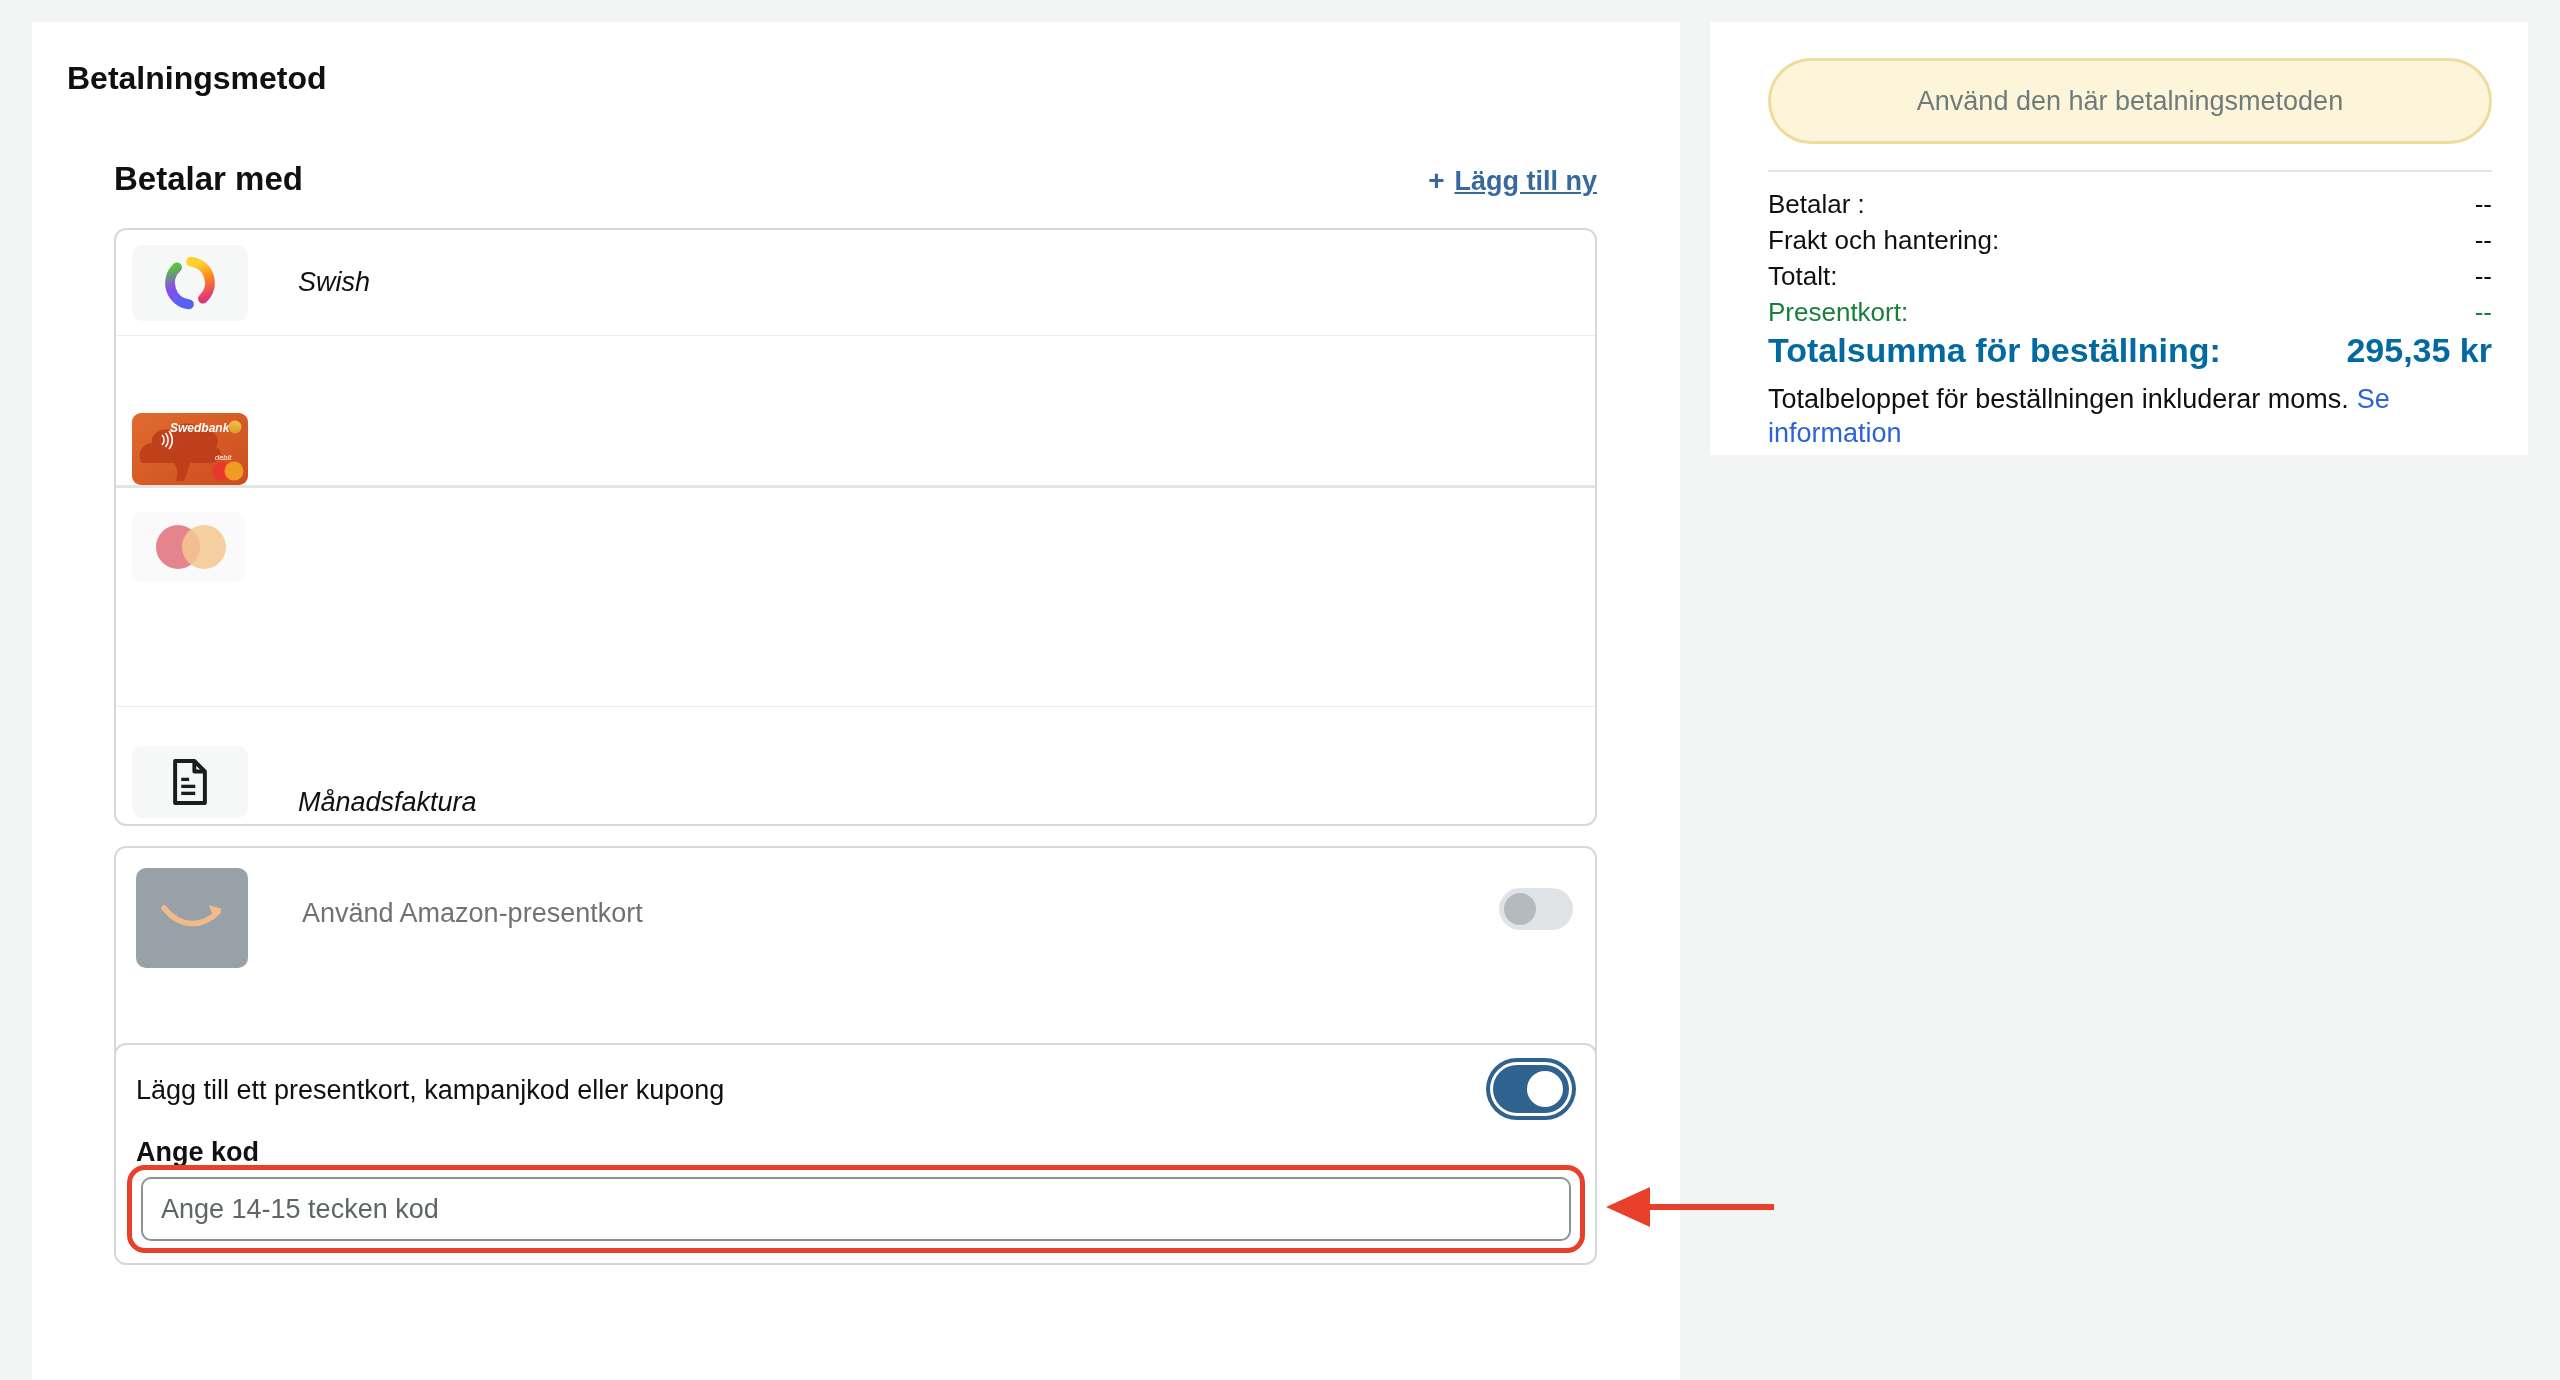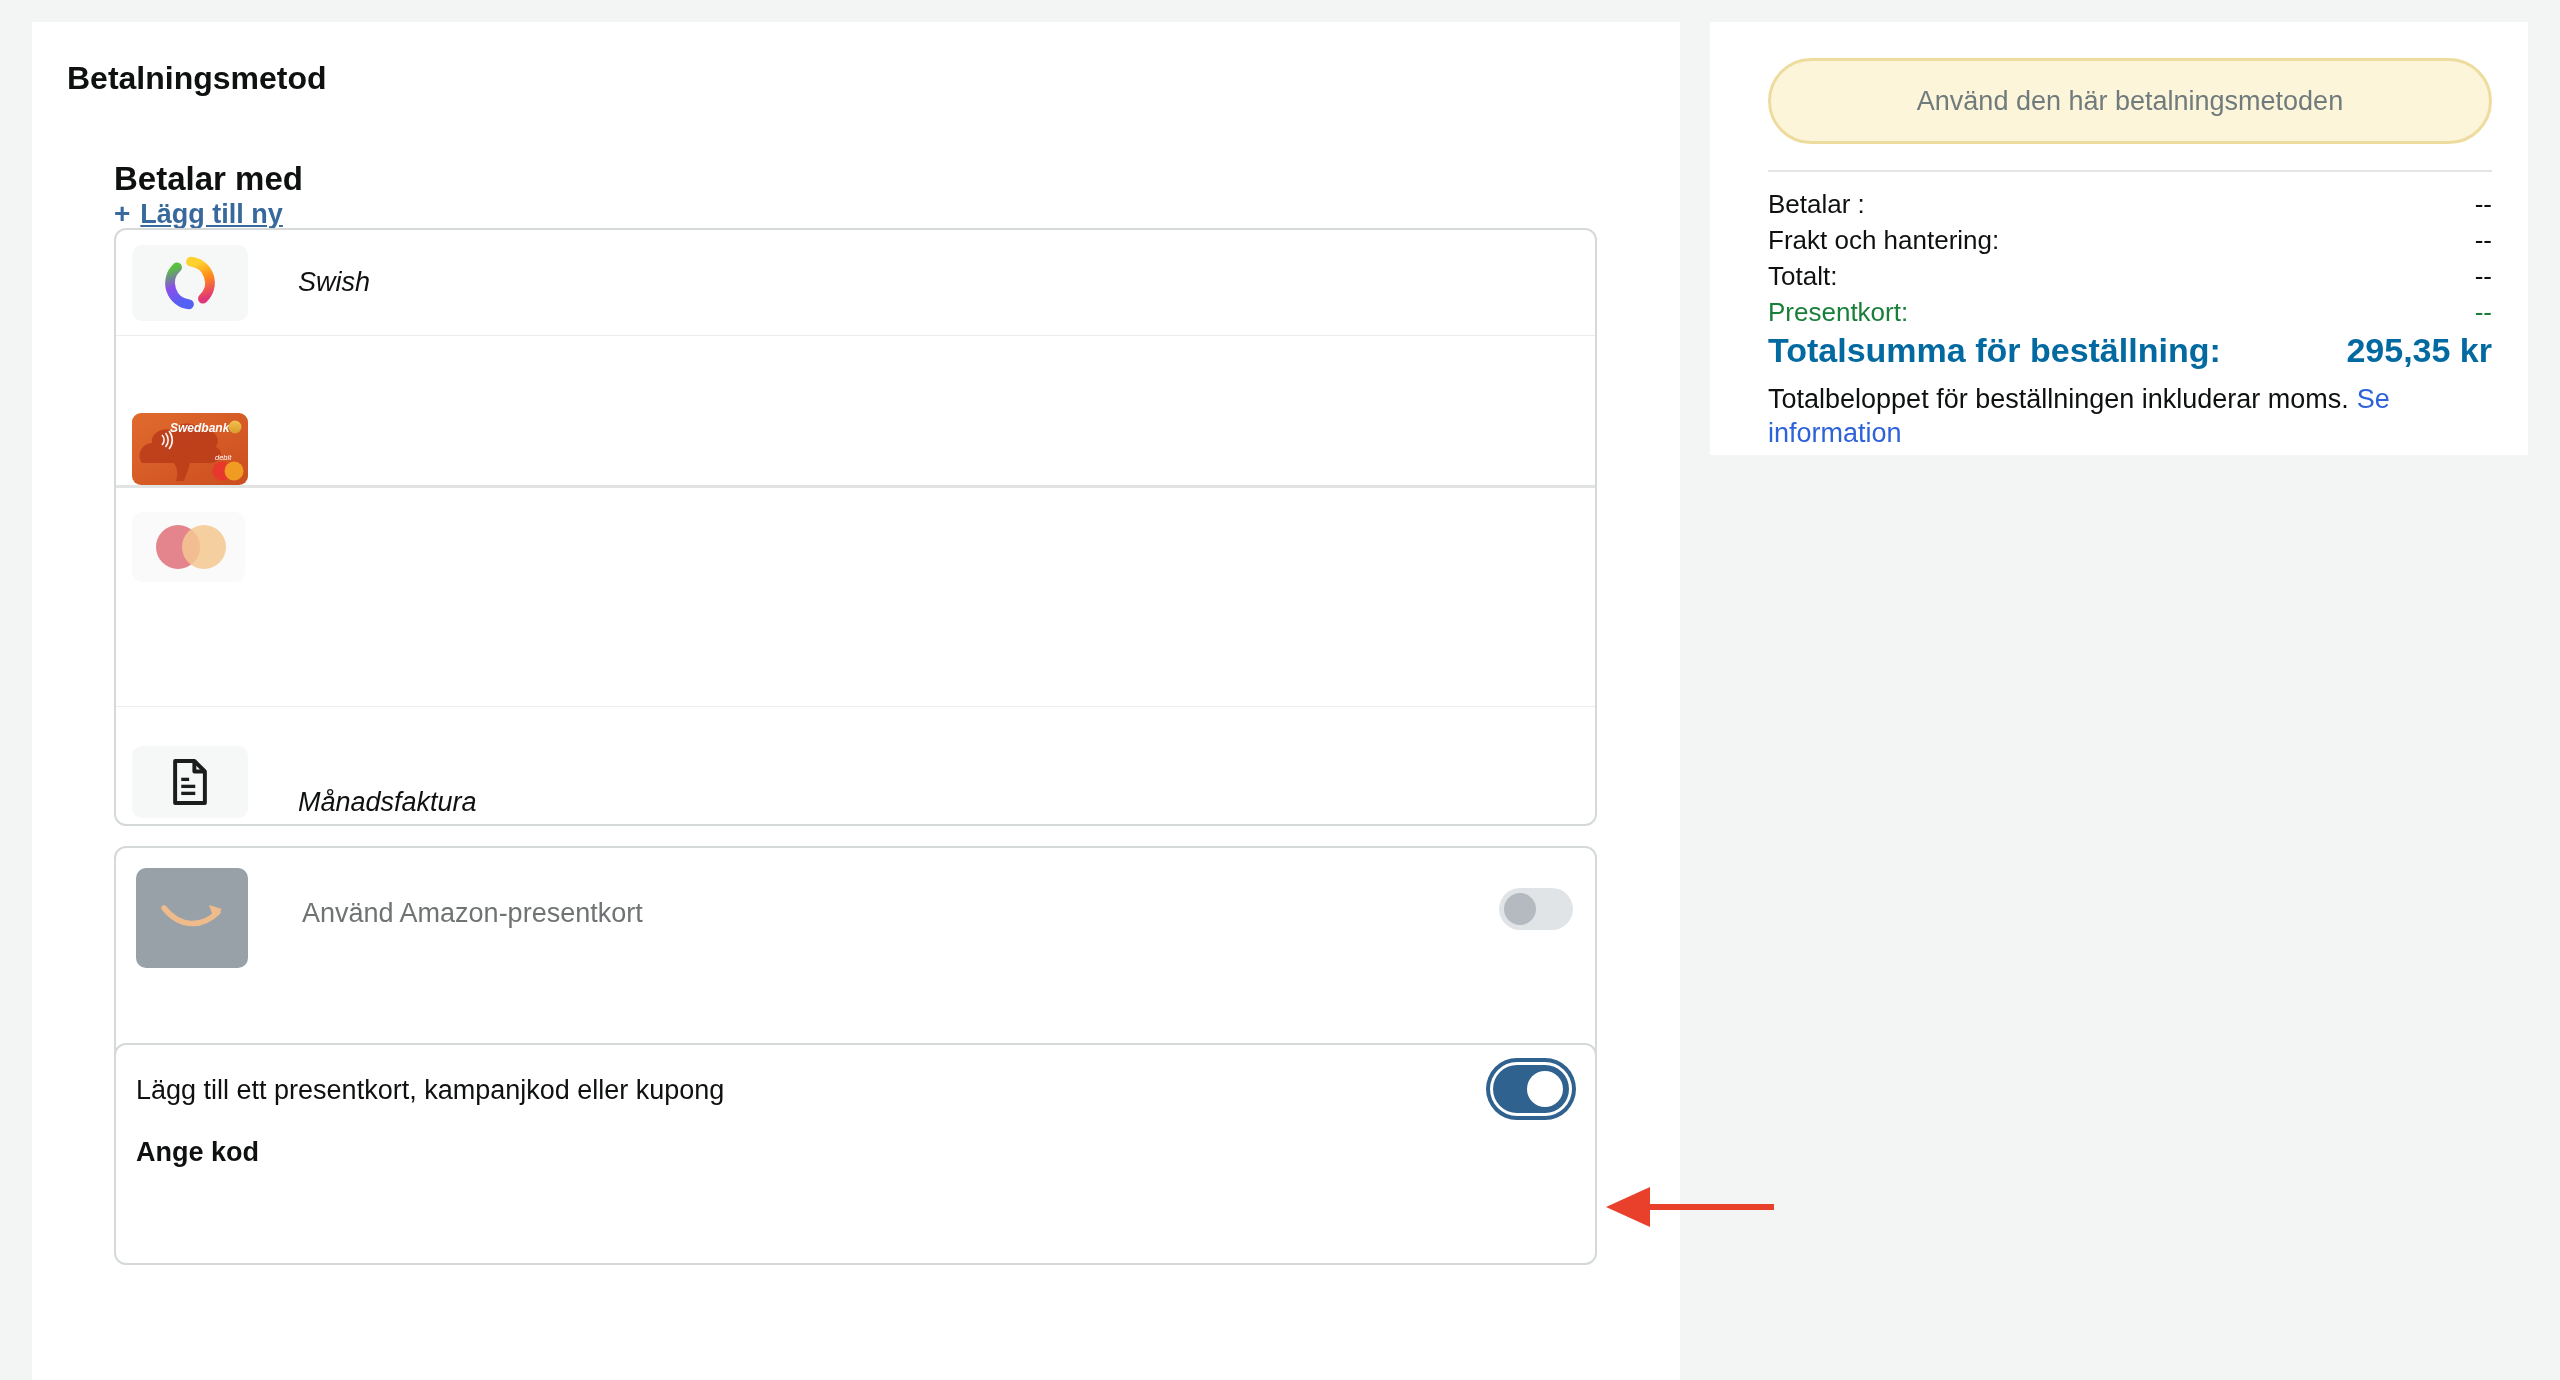--- a/index.html
+++ b/index.html
@@ -5,21 +5,21 @@
   html,body{margin:0;padding:0;}
   body{
     width:2560px;height:1380px;position:relative;overflow:hidden;
     background:#f3f4f4;
     font-family:"Liberation Sans","DejaVu Sans",sans-serif;
     color:#0f1111;
   }
   
   .main-panel{position:absolute;left:32px;top:22px;width:1648px;height:1358px;background:#ffffff;}
   .page-title{position:absolute;left:35px;top:38px;font-size:32px;font-weight:bold;color:#0f1111;}
-  .section-header{position:absolute;left:82px;top:138px;width:1483px;display:flex;justify-content:space-between;align-items:baseline;flex-direction:column;}
+  .section-header{position:absolute;left:82px;top:138px;width:1483px;display:flex;justify-content:space-between;align-items:baseline;}
   .section-title{font-size:33px;font-weight:bold;}
   .add-new{font-size:27px;font-weight:bold;color:#38699c;cursor:pointer;text-decoration:none;display:flex;align-items:baseline;gap:10px;}
   .add-new .plus{text-decoration:none;font-size:28px;}
   .add-new .lbl{text-decoration:underline;}
 
   .methods-list{position:absolute;left:82px;top:206px;width:1483px;height:598px;border:2px solid #d5d9d9;border-radius:12px;background:#fff;box-sizing:border-box;overflow:hidden;}
   .m-row{position:relative;display:flex;padding-left:16px;box-sizing:border-box;font-style:italic;}
   .m-row.r1{height:106px;align-items:center;border-bottom:1px solid #ececec;}
   .m-row.r2{height:152px;align-items:flex-end;padding-top:16px;border-bottom:3px solid #e2e3e3;}
   .m-row.r3{height:219px;align-items:flex-start;padding-top:24px;border-bottom:1px solid #ececec;}
@@ -168,20 +168,23 @@
       <div class="knob"></div>
     </div>
   </div>
 
   <div class="promo-box">
     <div class="promo-label">Lägg till ett presentkort, kampanjkod eller kupong</div>
     <div class="toggle-on">
       <div class="knob"></div>
     </div>
     <div class="code-label">Ange kod</div>
+    <div class="red-rect">
+      <input class="code-input" type="text" placeholder="Ange 14-15 tecken kod" style="">
+    </div>
   </div>
 </div>
 
 <svg class="anno-arrow" width="184" height="58" viewBox="0 0 184 58">
   <line x1="48" y1="29" x2="176" y2="29" stroke="#e8402a" stroke-width="6"></line>
   <polygon points="8,29 52,9 52,49" fill="#e8402a"></polygon>
 </svg>
 
 <div class="right-card">
   <button class="use-btn">Använd den här betalningsmetoden</button>

